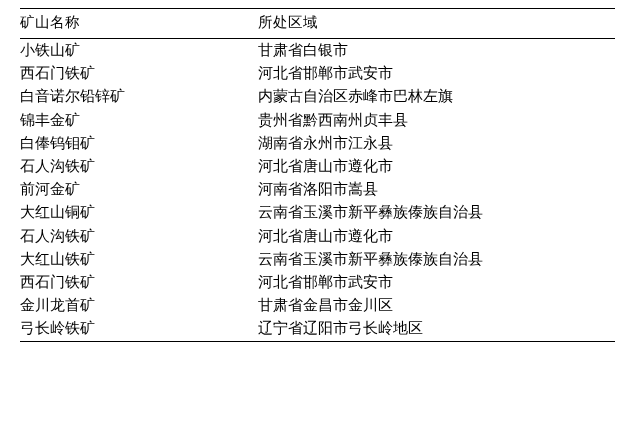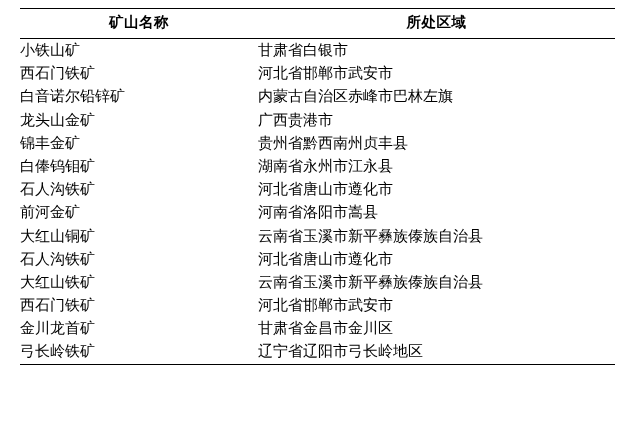--- a/index.html
+++ b/index.html
@@ -23,22 +23,22 @@
   table.mine-table {
     width: 595px;
     margin: 8px auto 0 auto;
     border-collapse: collapse;
     table-layout: fixed;
   }
   table.mine-table col.c1 { width: 40%; }
   table.mine-table col.c2 { width: 60%; }
   table.mine-table thead th {
     font-size: 14.5px;
-    font-weight: bold;
-    text-align: center;
+    font-weight: normal;
+    text-align: left;
     padding: 4px 0 6px 0;
     border-top: 1.6px solid #000;
     border-bottom: 1.1px solid #000;
     letter-spacing: 0.5px;
   }
   table.mine-table tbody td {
     font-size: 15px;
     text-align: left;
     padding: 2.15px 0;
     line-height: 1.26;
@@ -72,24 +72,20 @@
       </tr>
       <tr>
         <td>西石门铁矿</td>
         <td>河北省邯郸市武安市</td>
       </tr>
       <tr>
         <td>白音诺尔铅锌矿</td>
         <td>内蒙古自治区赤峰市巴林左旗</td>
       </tr>
       <tr>
-        <td>龙头山金矿</td>
-        <td>广西贵港市</td>
-      </tr>
-      <tr>
         <td>锦丰金矿</td>
         <td>贵州省黔西南州贞丰县</td>
       </tr>
       <tr>
         <td>白俸钨钼矿</td>
         <td>湖南省永州市江永县</td>
       </tr>
       <tr>
         <td>石人沟铁矿</td>
         <td>河北省唐山市遵化市</td>

